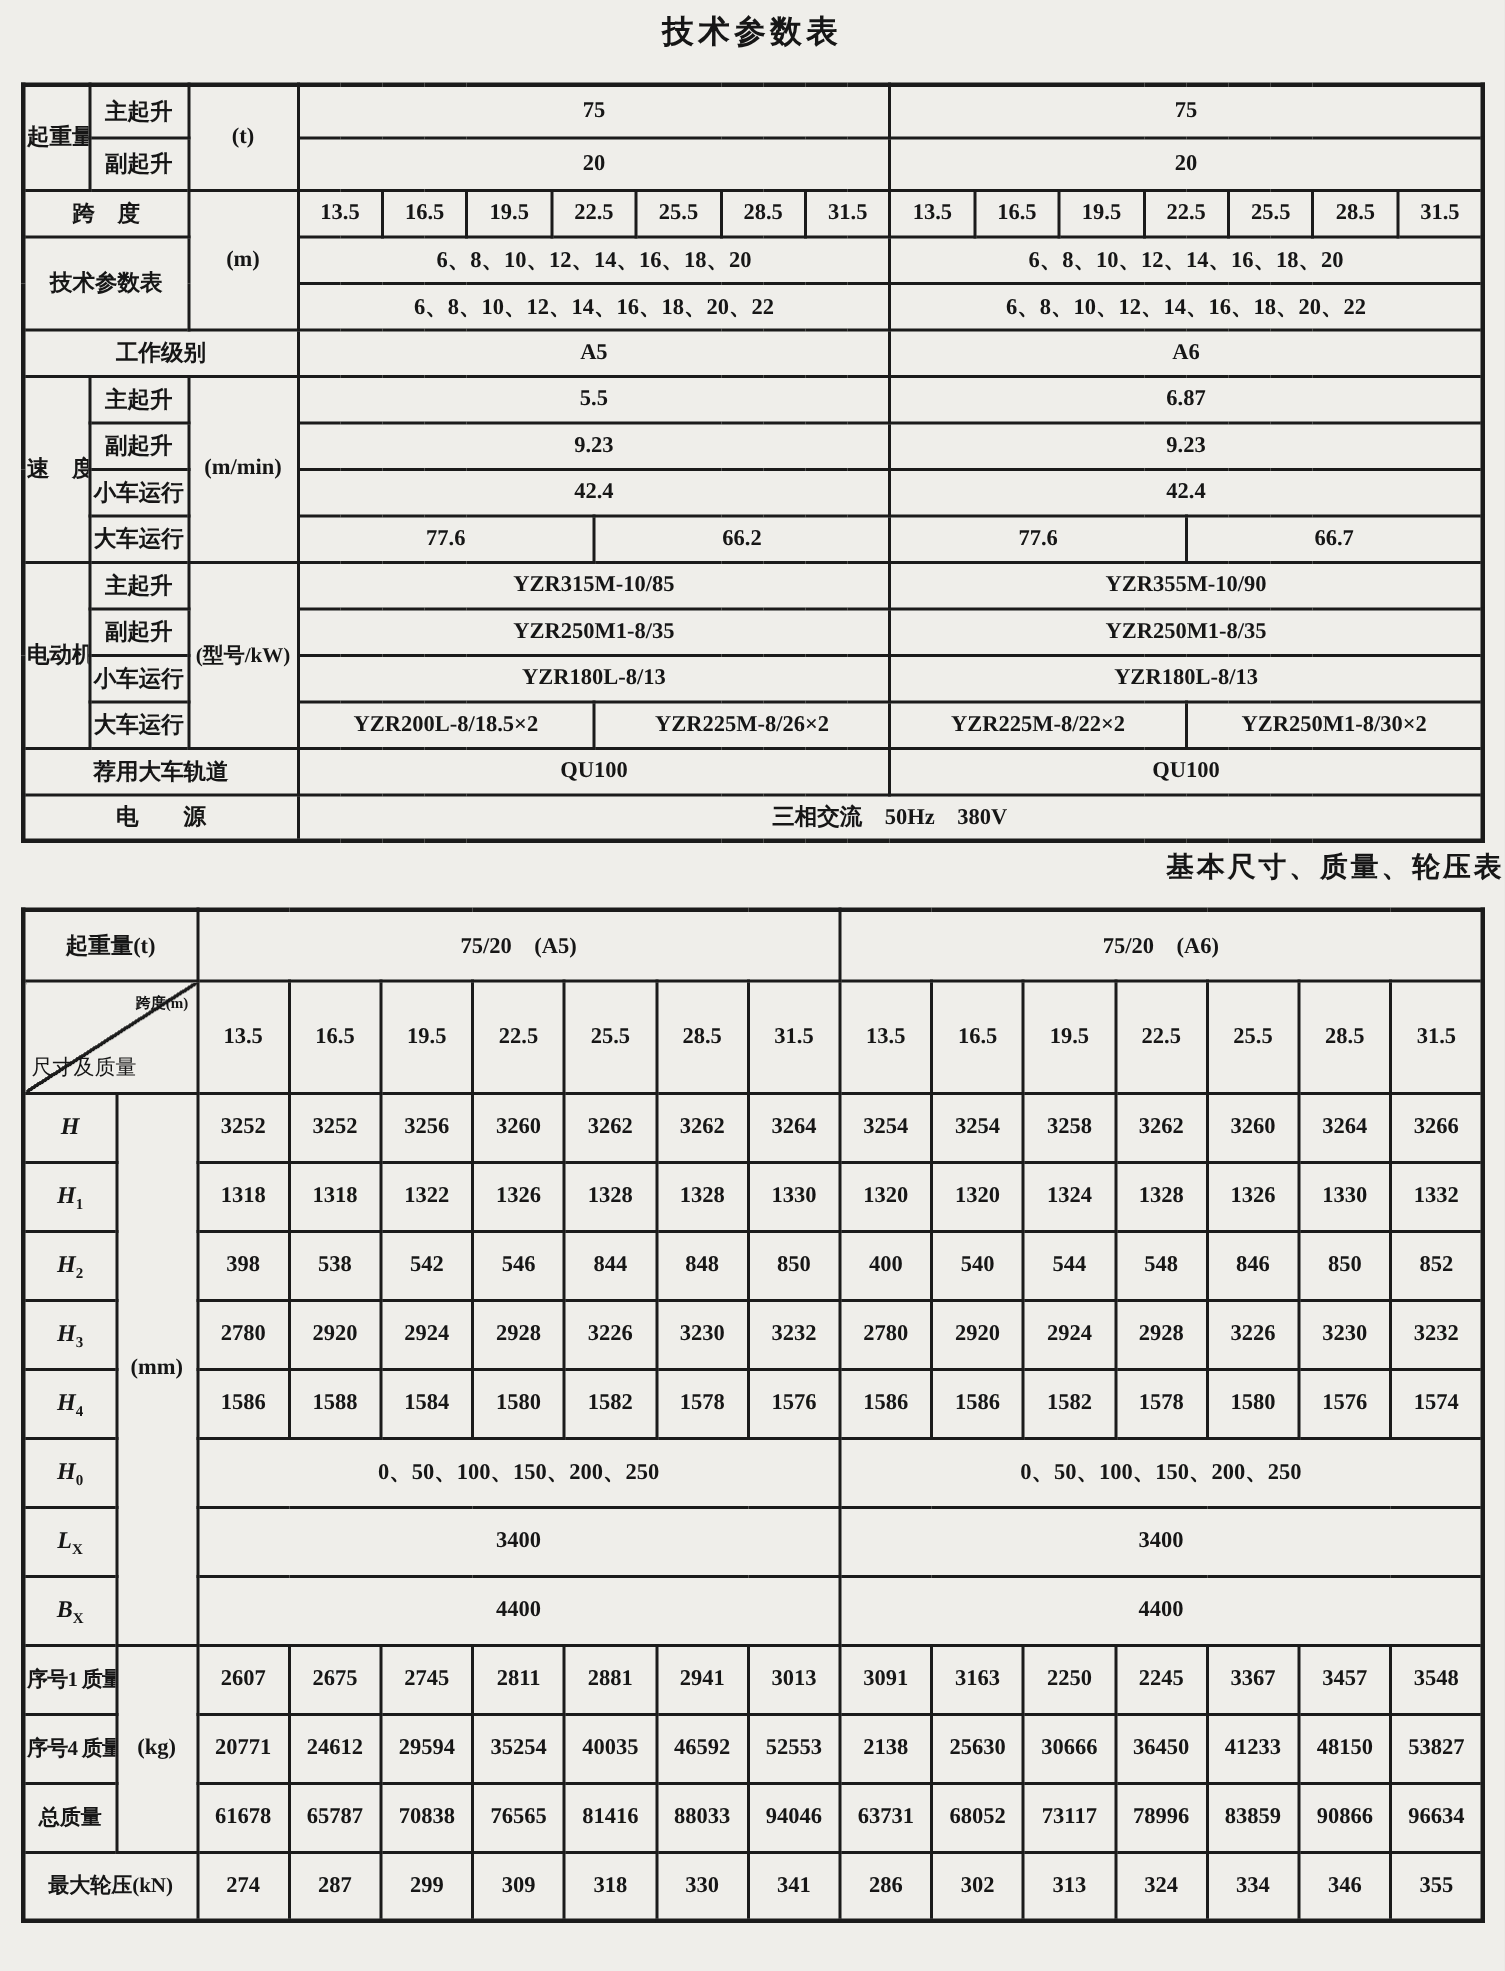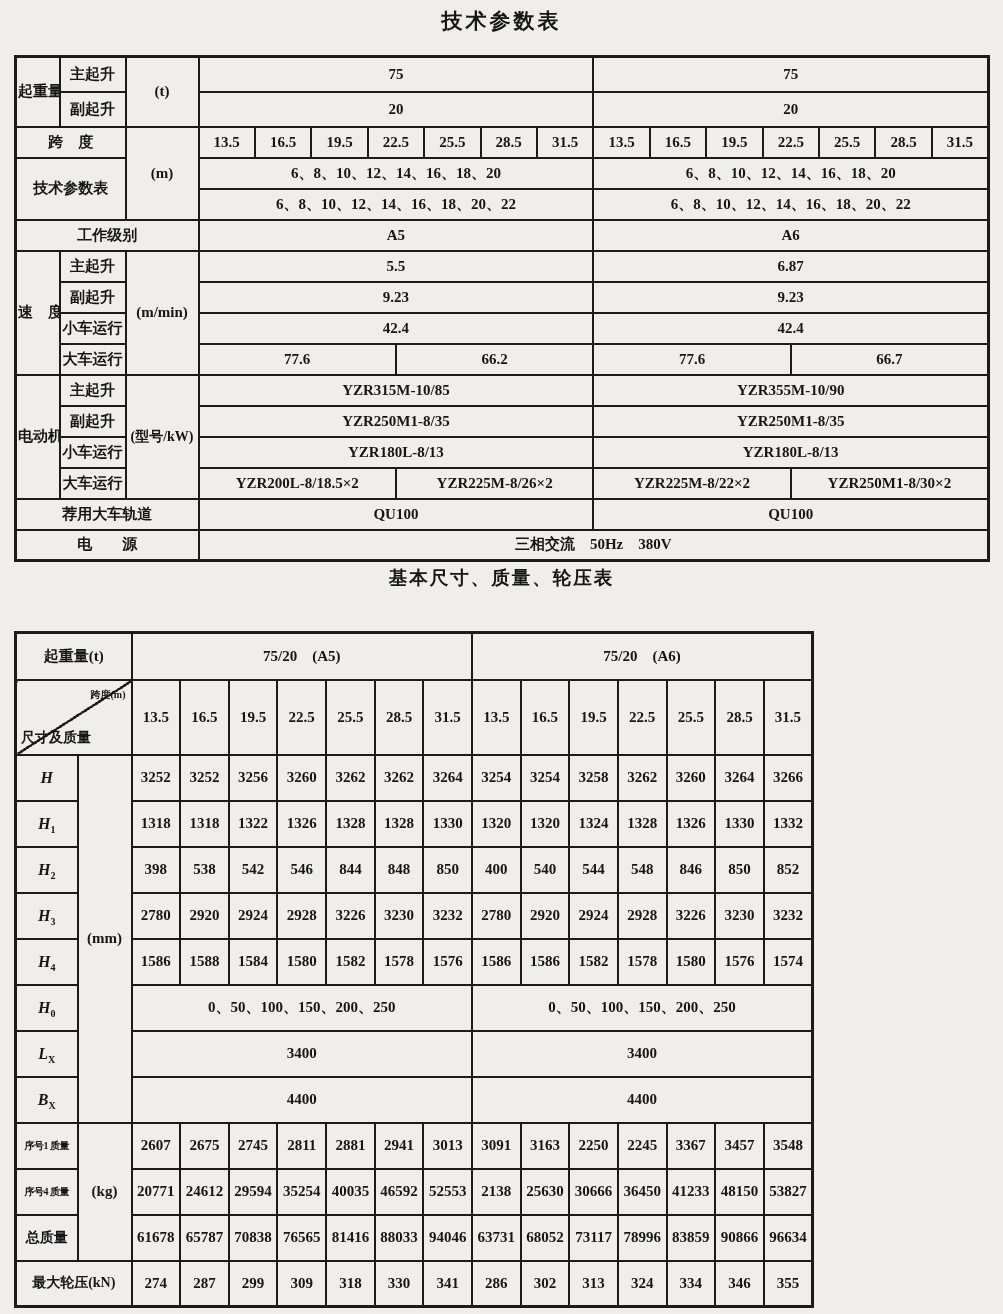--- a/index.html
+++ b/index.html
@@ -5,46 +5,46 @@
   * { box-sizing: border-box; margin: 0; padding: 0; }
   html,body { background: #e8e6e2; }
   .page {
     position: relative; width: 1003px; height: 1314px;
     background: #efeeea; color: #161616;
     font-family: "Liberation Serif", "DejaVu Serif", serif;
     overflow: hidden; margin: 0 auto;
   }
   .title { position: absolute; left: 0; width: 100%; text-align: center; font-weight: bold; }
   #title1 { top: 7px;  font-size: 21px; letter-spacing: 3px; }
-  #title2 { top: 565px; font-size: 18.5px; letter-spacing: 2px; }
+  #title2 { top: 565px; font-size: 18.5px; letter-spacing: 2px; text-align: right; }
   table { border-collapse: collapse; table-layout: fixed; position: absolute; left: 14px; }
   #t1 { top: 55px;  width: 976px; border: 3px solid #1b1b1b; }
-  #t2 { top: 631px; width: 800px; border: 3px solid #1b1b1b; }
+  #t2 { top: 605px; width: 976px; border: 3px solid #1b1b1b; }
   td {
     border: 2px solid #1b1b1b; text-align: center; vertical-align: middle;
     font-weight: bold; font-size: 15px; padding: 0 1px; overflow: hidden;
     white-space: nowrap;
   }
   #t1 tr { height: 31px; }
   #t1 tr.tall { height: 35px; }
   #t2 tr { height: 46px; }
   #t2 tr.cap { height: 47px; }
   #t2 tr.hd { height: 75px; }
-  td.sm { font-size: 10px; letter-spacing: -0.5px; }
+  td.sm { font-size: 14px; letter-spacing: -0.5px; }
   td.md { font-size: 14px; }
   .ital { font-style: italic; font-size: 16px; }
   sub { font-size: 10px; line-height: 0; }
   .diag {
     position: relative; padding: 0;
     background-image: linear-gradient(to bottom right,
       transparent calc(50% - 1.2px), #1b1b1b calc(50% - 1.2px),
       #1b1b1b calc(50% + 1.2px), transparent calc(50% + 1.2px));
   }
   .diag .dtr { position: absolute; top: 7px; right: 5px;  font-size: 10px; font-weight: bold; }
-  .diag .dbl { position: absolute; bottom: 7px; left: 4px; font-size: 14px; font-weight: bold; margin-top: 23px; }
+  .diag .dbl { position: absolute; bottom: 7px; left: 4px; font-size: 14px; font-weight: normal; margin-top: 23px; }
   .footnote {
     position: absolute; left: 4px; top: 1289px; font-size: 14px; font-weight: bold;
     font-family: "Liberation Sans", "DejaVu Sans", sans-serif; letter-spacing: 0.5px;
   }
 </style>
 </head>
 <body>
 
 <div class="page">
 

